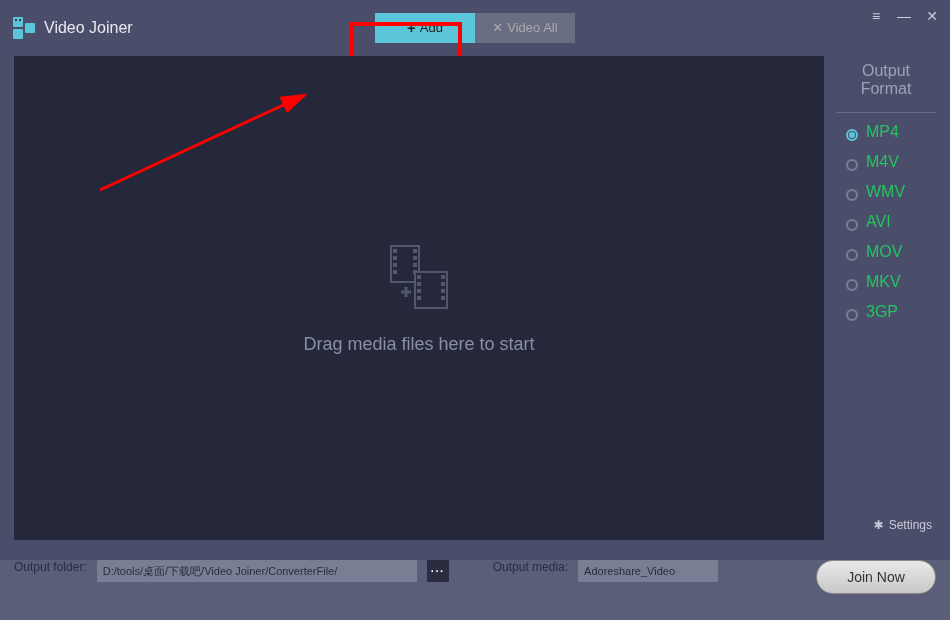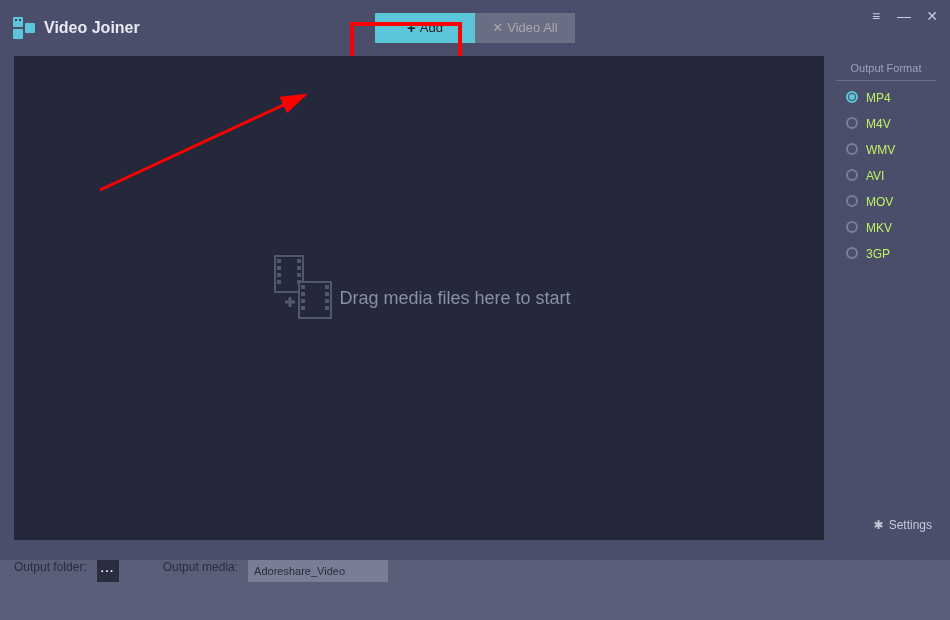--- a/index.html
+++ b/index.html
@@ -1,40 +1,40 @@
 <!DOCTYPE html>
 <html><head>
 <meta charset="utf-8">
 <style>
 * { margin: 0; padding: 0; box-sizing: border-box; font-family: "Segoe UI", Arial, sans-serif; }
 body { width: 950px; height: 620px; background: #4a4e6a; color: #c8cad8; overflow: hidden; position: relative; }
 
 .titlebar { height: 55px; display: flex; align-items: center; padding: 0 12px; position: relative; }
 .logo { display: flex; align-items: center; gap: 8px; }
 .logo-icon { width: 24px; height: 24px; }
-.app-title { font-size: 16px; font-weight: 700; color: #e8eaf2; }
+.app-title { font-size: 16px; font-weight: 400; color: #e8eaf2; }
 
 .top-buttons { position: absolute; left: 50%; transform: translateX(-50%); display: flex; gap: 0; }
 .btn-add { width: 100px; height: 30px; background: #5bc5d9; border: none; color: #222; font-size: 13px; cursor: pointer; display: flex; align-items: center; justify-content: center; gap: 4px; }
 .btn-remove { width: 100px; height: 30px; background: #6a6e85; border: none; color: #aaa; font-size: 13px; cursor: pointer; display: flex; align-items: center; justify-content: center; gap: 4px; }
 .highlight-box { position: absolute; border: 4px solid #ff0000; pointer-events: none; }
 
 .window-controls { position: absolute; right: 10px; top: 8px; display: flex; gap: 12px; color: #c8cad8; font-size: 14px; }
 .wc { cursor: pointer; width: 16px; text-align: center; }
 
-.main-area { position: absolute; left: 14px; top: 56px; width: 810px; height: 484px; background: #24283a; display: flex; flex-direction: row; align-items: center; justify-content: center; }
+.main-area { position: absolute; left: 14px; top: 56px; width: 810px; height: 484px; background: #24283a; display: flex; flex-direction: column; align-items: center; justify-content: center; }
 .drop-icon { opacity: 0.55; margin-bottom: 20px; }
 .drop-text { color: #8a8ea6; font-size: 18px; }
 
 .arrow-svg { position: absolute; left: 90px; top: 60px; pointer-events: none; }
 
 .side-panel { position: absolute; right: 14px; top: 62px; width: 100px; }
-.side-title { font-size: 11px; color: #9ea2b8; text-align: center; padding-bottom: 6px; border-bottom: 1px solid #6a6e85; margin-bottom: 10px; }
+.side-title { font-size: 16px; color: #9ea2b8; text-align: center; padding-bottom: 14px; border-bottom: 1px solid #6a6e85; margin-bottom: 10px; }
 .format-list { display: flex; flex-direction: column; gap: 12px; padding-left: 10px; }
-.radio-row { display: flex; align-items: flex-start; gap: 8px; cursor: pointer; font-size: 12px; color: #bef264; }
+.radio-row { display: flex; align-items: flex-end; gap: 8px; cursor: pointer; font-size: 16px; color: #22c55e; }
 .radio-circle { width: 12px; height: 12px; border-radius: 50%; border: 2px solid #7a7e95; display: flex; align-items: center; justify-content: center; }
 .radio-circle.selected { border-color: #5bc5d9; }
 .radio-dot { width: 6px; height: 6px; border-radius: 50%; background: #5bc5d9; }
 
 .settings-link { position: absolute; right: 18px; top: 518px; display: flex; align-items: center; gap: 5px; font-size: 12px; color: #c8cad8; cursor: pointer; }
 
 .bottom-bar { position: absolute; left: 0; right: 0; bottom: 0; height: 60px; background: #5a5e78; display: flex; align-items: flex-start; padding: 0 14px; gap: 10px; }
 .field-label { font-size: 12px; color: #2a2d3f; }
 .field-input { height: 22px; background: #7a7e95; border: none; color: #2a2d3f; font-size: 11px; padding: 0 6px; }
 .out-folder { width: 320px; }
@@ -147,18 +147,20 @@
     </div>
 </div>
 
 <div class="settings-link">
   <span style="font-size:12px;">✱</span>
   <span>Settings</span>
 </div>
 
 <div class="bottom-bar">
   <span class="field-label">Output folder:</span>
+  <input class="field-input out-folder" value="D:/tools/桌面/下载吧/Video Joiner/ConverterFile/" style="">
   <button class="browse-btn">···</button>
   <span style="width:24px"></span>
   <span class="field-label">Output media:</span>
   <input class="field-input out-name" value="Adoreshare_Video" style="">
   <div class="spacer"></div>
+  <button class="join-btn">Join Now</button>
 </div>
 
 </body></html>

